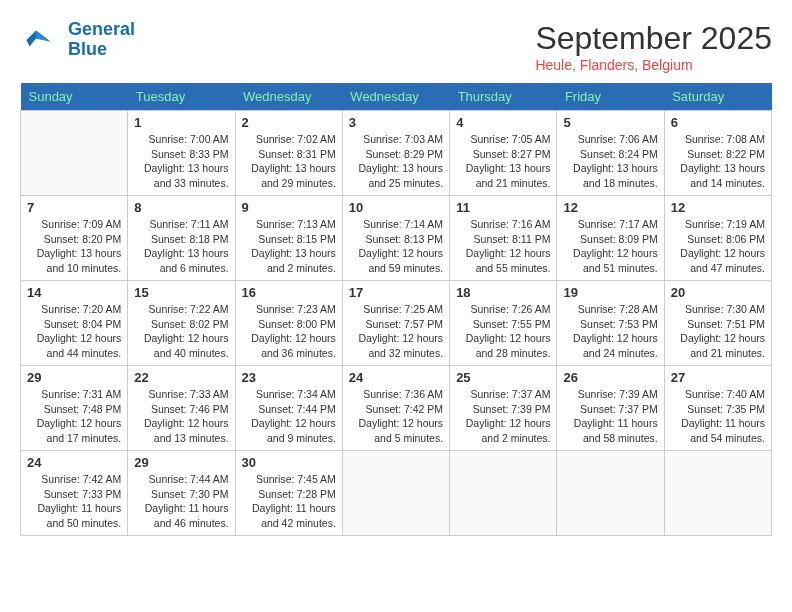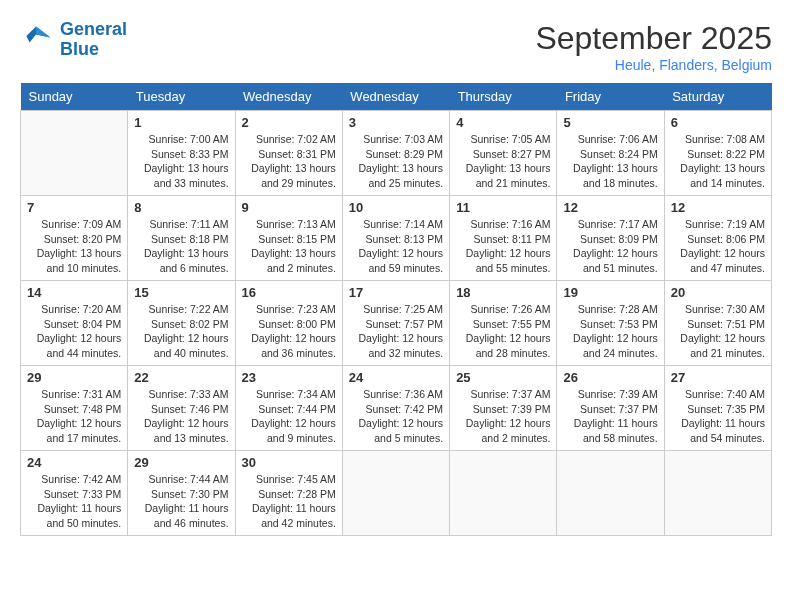--- a/index.html
+++ b/index.html
@@ -11,56 +11,55 @@
       padding: 20px;
     }
     .header {
       display: flex;
       justify-content: space-between;
       align-items: flex-start;
       margin-bottom: 10px;
     }
     .logo {
       display: flex;
-      align-items: flex-start;
-      gap: 8px;
+      align-items: center;
+      gap: 16px;
     }
     .logo-text {
       font-size: 18px;
       font-weight: bold;
       color: #333;
       line-height: 1.1;
     }
     .logo-text span {
       color: #1a6daf;
     }
     .logo-bird {
       width: 32px;
       height: 32px;
     }
     .title-block {
-      text-align: right;
     }
     .month-title {
       font-size: 32px;
       font-weight: normal;
       color: #333;
     }
     .subtitle {
       font-size: 14px;
-      color: #3b82f6;
+      color: #ef4444;
     }
     .calendar {
       width: 100%;
       border-collapse: collapse;
       font-size: 11px;
     }
     .calendar th {
       background: #2a6db5;
-      color: #ffffff;
+      color: #86efac;
       text-align: left;
       padding: 6px 8px;
       font-size: 13px;
       font-weight: normal;
     }
     .calendar td {
       border: 1px solid #ccc;
       vertical-align: top;
       padding: 4px 6px;
       width: calc(100% / 7);

